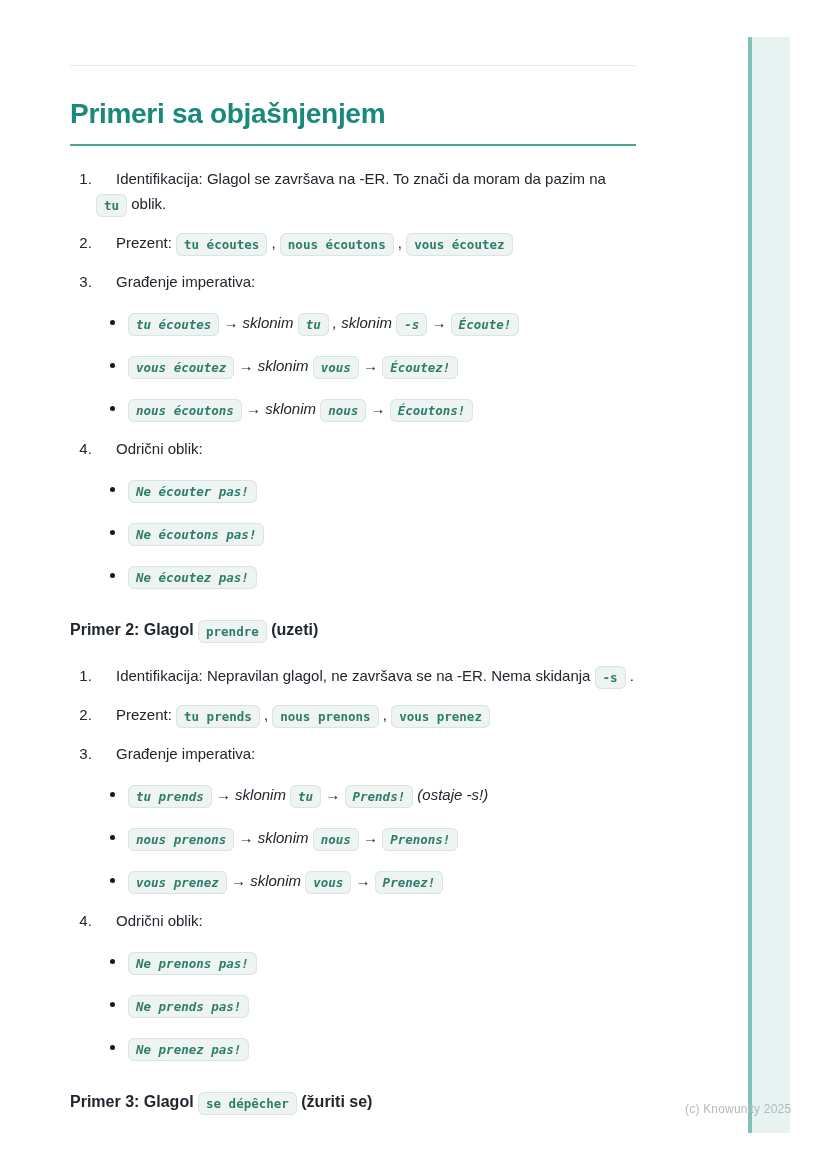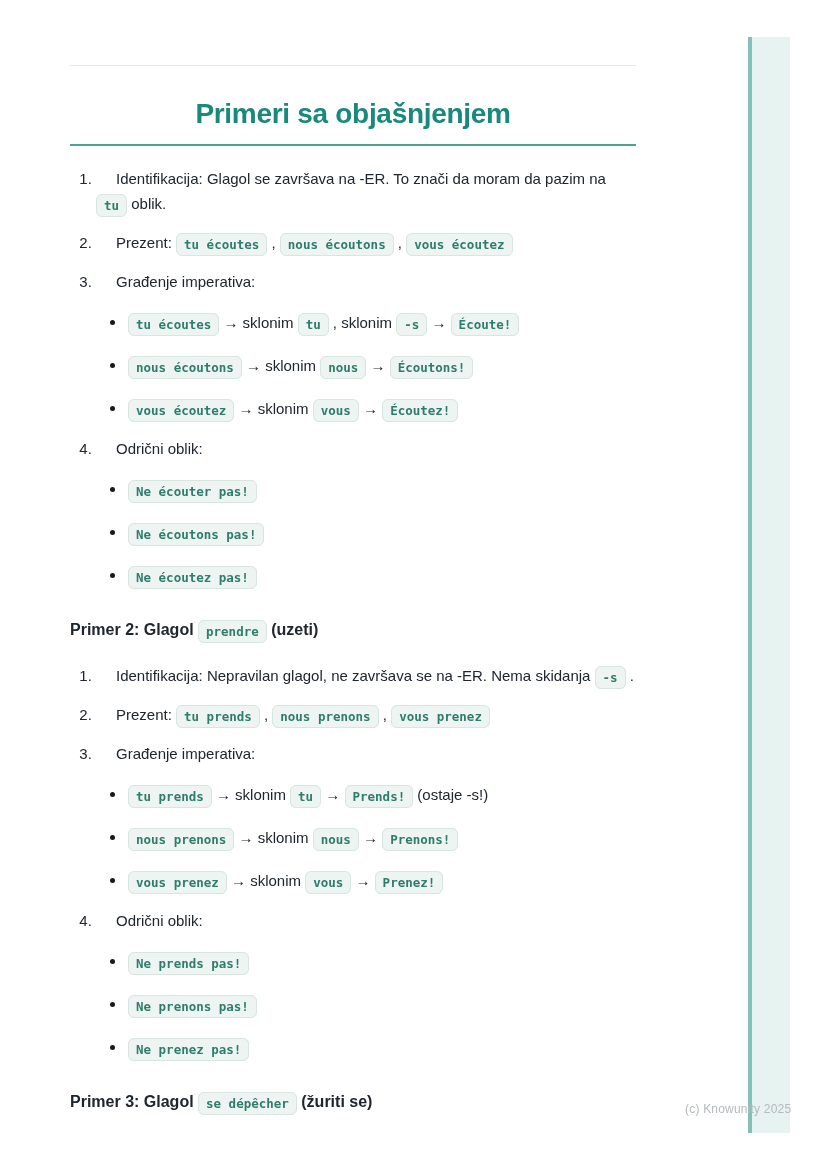--- a/index.html
+++ b/index.html
@@ -30,33 +30,32 @@
   }
 
   .divider{border:none;border-top:1px solid #e6e8ea;margin:27px 0 0 0;}
 
   h1{
     margin:31px 0 0 0;padding:0 0 13px 0;
     font-size:28px;line-height:34px;letter-spacing:-.3px;
     color:var(--accent,#19897b);
     border-bottom:2px solid var(--accent-line,#47a success);
     border-bottom:2px solid var(--accent-line,#4aa494);
-    text-align:center;
   }
   .intro{margin:21px 0 0 0;font-size:15px;line-height:20px;}
 
   .example-title{margin:28px 0 0 0;font-size:16px;line-height:24px;font-weight:700;}
 
   ol.steps{margin:20px 0 0 0;padding:0 0 0 26px;font-size:15px;}
   ol.steps>li{margin:0 0 13px 0;line-height:25px;}
   ol.steps>li::marker{color:#20262e;}
   .step-label{font-weight:400;margin-left:20px;}
 
   ul.bullets{list-style:none;margin:8px 0 2px 0;padding:0 0 0 13px;}
-  ul.bullets>li{position:relative;padding-left:19px;margin:16px 0 13px 0;line-height:26px;}
+  ul.bullets>li{position:relative;padding-left:19px;margin:16px 0 13px 0;line-height:26px;font-style:italic;}
   ul.bullets>li::before{
     content:"";position:absolute;left:1px;top:10px;width:5px;height:5px;
     border-radius:50%;background:#16191d;
   }
 
   code.code{
     font-family:"DejaVu Sans Mono",monospace;font-weight:700;font-size:12.5px;
     color:var(--chip-text,#2e7d6c);
     background:var(--chip-bg,#edf4f1);
     border:1px solid var(--chip-border,#d8e5e1);
@@ -81,41 +80,41 @@
 
     <h1>Primeri sa objašnjenjem</h1>
 
 
     <div id="examples">
         <ol class="steps">
           <li class="step"><span class="step-label">Identifikacija:</span><span class="text"> Glagol se završava na -ER. To znači da moram da pazim na </span><code class="code">tu</code><span class="text"> oblik.</span></li>
           <li class="step"><span class="step-label">Prezent:</span><span class="text"> </span><code class="code">tu écoutes</code><span class="text"> , </span><code class="code">nous écoutons</code><span class="text"> , </span><code class="code">vous écoutez</code></li>
           <li class="step"><span class="step-label">Građenje imperativa:</span><ul class="bullets">
               <li class="bullet"><code class="code">tu écoutes</code><span class="text"> → sklonim </span><code class="code">tu</code><span class="text"> , sklonim </span><code class="code">-s</code><span class="text"> → </span><code class="code">Écoute!</code></li>
+              <li class="bullet"><code class="code">vous écoutez</code><span class="text"> → sklonim </span><code class="code">vous</code><span class="text"> → </span><code class="code">Écoutez!</code></li>
               <li class="bullet"><code class="code">nous écoutons</code><span class="text"> → sklonim </span><code class="code">nous</code><span class="text"> → </span><code class="code">Écoutons!</code></li>
-              <li class="bullet"><code class="code">vous écoutez</code><span class="text"> → sklonim </span><code class="code">vous</code><span class="text"> → </span><code class="code">Écoutez!</code></li>
             </ul></li>
           <li class="step"><span class="step-label">Odrični oblik:</span><ul class="bullets">
               <li class="bullet"><code class="code">Ne écouter pas!</code></li>
               <li class="bullet"><code class="code">Ne écoutons pas!</code></li>
               <li class="bullet"><code class="code">Ne écoutez pas!</code></li>
             </ul></li>
         </ol>
         <div class="example-title"><span class="bold">Primer 2: Glagol </span><code class="code">prendre</code><span class="bold"> (uzeti)</span></div>
         <ol class="steps">
           <li class="step"><span class="step-label">Identifikacija:</span><span class="text"> Nepravilan glagol, ne završava se na -ER. Nema skidanja </span><code class="code">-s</code><span class="text"> .</span></li>
           <li class="step"><span class="step-label">Prezent:</span><span class="text"> </span><code class="code">tu prends</code><span class="text"> , </span><code class="code">nous prenons</code><span class="text"> , </span><code class="code">vous prenez</code></li>
           <li class="step"><span class="step-label">Građenje imperativa:</span><ul class="bullets">
               <li class="bullet"><code class="code">tu prends</code><span class="text"> → sklonim </span><code class="code">tu</code><span class="text"> → </span><code class="code">Prends!</code><span class="text"> (ostaje -s!)</span></li>
               <li class="bullet"><code class="code">nous prenons</code><span class="text"> → sklonim </span><code class="code">nous</code><span class="text"> → </span><code class="code">Prenons!</code></li>
               <li class="bullet"><code class="code">vous prenez</code><span class="text"> → sklonim </span><code class="code">vous</code><span class="text"> → </span><code class="code">Prenez!</code></li>
             </ul></li>
           <li class="step"><span class="step-label">Odrični oblik:</span><ul class="bullets">
+              <li class="bullet"><code class="code">Ne prenons pas!</code></li>
               <li class="bullet"><code class="code">Ne prends pas!</code></li>
-              <li class="bullet"><code class="code">Ne prenons pas!</code></li>
               <li class="bullet"><code class="code">Ne prenez pas!</code></li>
             </ul></li>
         </ol>
         <div class="example-title"><span class="bold">Primer 3: Glagol </span><code class="code">se dépêcher</code><span class="bold"> (žuriti se)</span></div>
       </div>
 
   </div>
 </div>
 
 </body></html>

